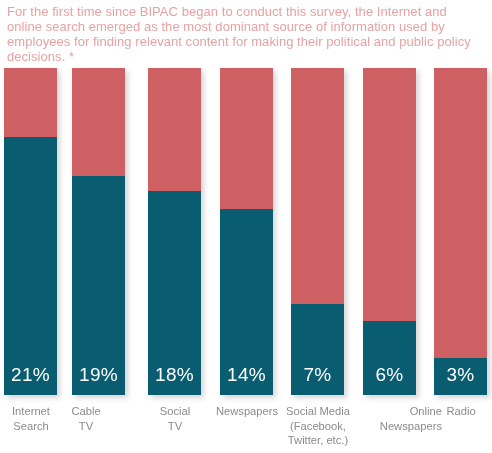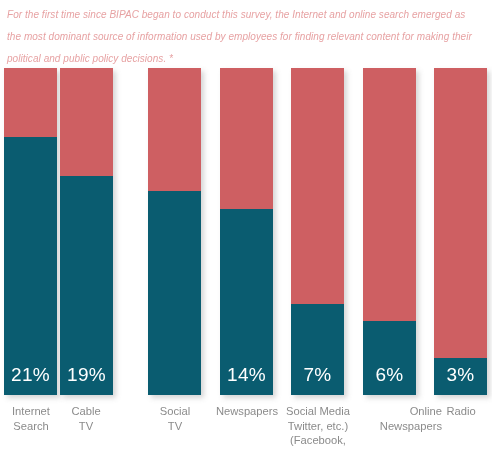--- a/index.html
+++ b/index.html
@@ -15,23 +15,22 @@
     font-family: "Liberation Sans", sans-serif;
   }
 
   #headline {
     position: absolute;
     left: 7px;
     top: 4px;
     width: 470px;
     color: #e7a2a3;
     font-family: "Liberation Sans", sans-serif;
-    font-style: italic;
-    font-size: 10px;
-    line-height: 22px;
+    font-size: 13px;
+    line-height: 15px;
     letter-spacing: 0.05px;
     font-weight: 400;
   }
 
   #plot {
     position: absolute;
     left: 0;
     top: 68px;
     width: 492px;
     height: 327px;
@@ -94,30 +93,31 @@
 
 <div id="plot">
 
   <div class="bar-col" style="left:4px;">
     <div class="bar-stack">
       <div class="bar-teal" style="height:79.0%;"></div>
       <div class="bar-value">21%</div>
     </div>
   </div>
 
-  <div class="bar-col" style="left:60px;">
+  <div class="bar-col" style="left:72px;">
     <div class="bar-stack">
       <div class="bar-teal" style="height:67.0%;"></div>
       <div class="bar-value">19%</div>
     </div>
   </div>
 
   <div class="bar-col" style="left:148px;">
     <div class="bar-stack">
       <div class="bar-teal" style="height:62.4%;"></div>
+      <div class="bar-value">18%</div>
     </div>
   </div>
 
   <div class="bar-col" style="left:220px;">
     <div class="bar-stack">
       <div class="bar-teal" style="height:56.9%;"></div>
       <div class="bar-value">14%</div>
     </div>
   </div>
 
@@ -158,22 +158,22 @@
   <div>Social</div>
   <div>TV</div>
 </div>
 
 <div class="cat-label" style="left:195px;">
   <div>Newspapers</div>
 </div>
 
 <div class="cat-label" style="left:266px;">
   <div>Social Media</div>
+  <div>(Facebook,</div>
   <div>Twitter, etc.)</div>
-  <div>(Facebook,</div>
 </div>
 
 <div class="cat-label" style="left:338px;text-align:right;">
   <div>Online</div>
   <div>Newspapers</div>
 </div>
 
 <div class="cat-label" style="left:409px;">
   <div>Radio</div>
 </div>

